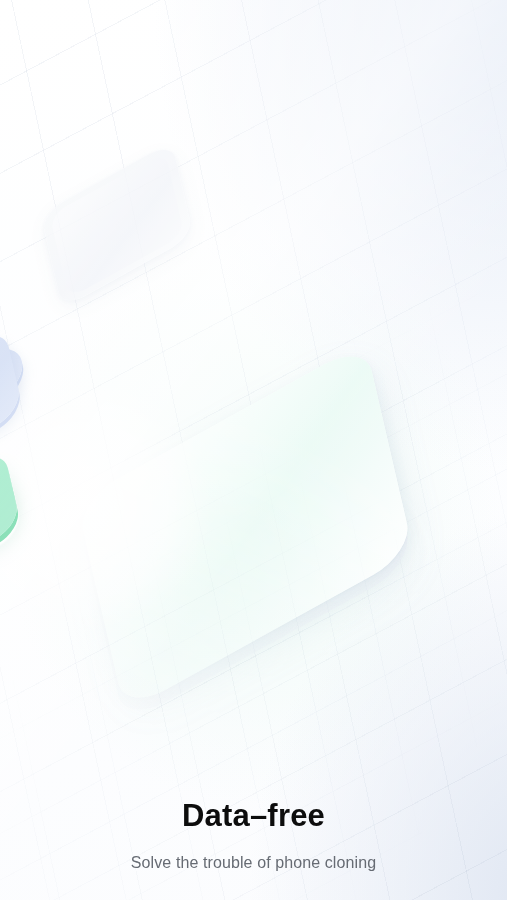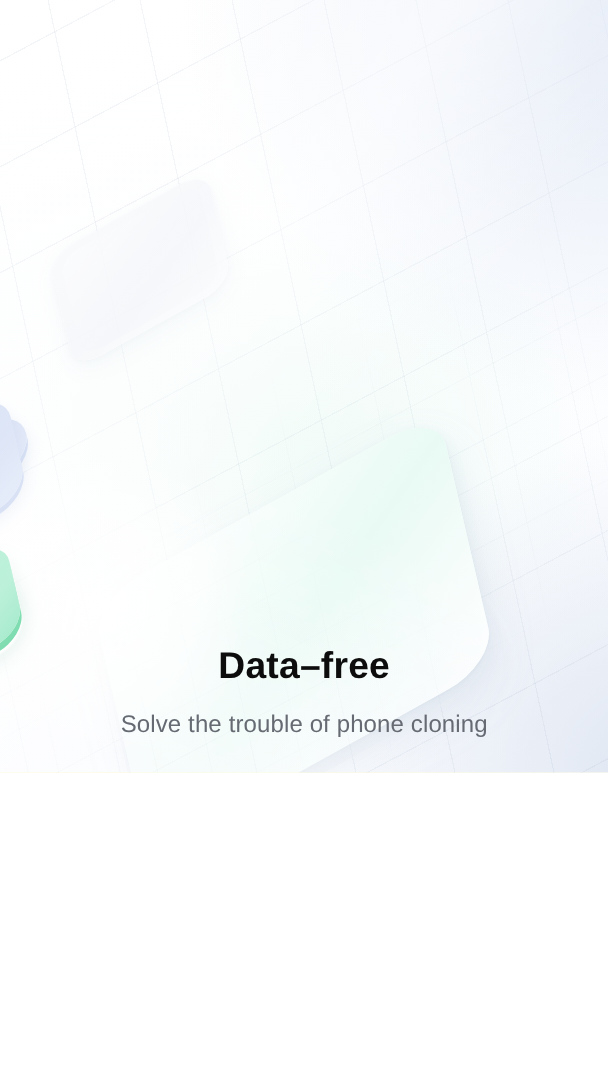--- a/index.html
+++ b/index.html
@@ -7,23 +7,23 @@
     padding: 0;
     background: #ffffff;
   }
   body {
     font-family: "Liberation Sans", sans-serif;
   }
 
   .screen {
     position: relative;
     width: 507px;
-    height: 644px;
+    height: 900px;
     overflow: hidden;
-    background: #fef9c3;
+    background: #f0abfc;
     isolation: isolate;
   }
 
   
   .bg-base {
     position: absolute;
     inset: 0;
     background:
       radial-gradient(120% 90% at 100% 0%,   #e3eaf6 0%, rgba(227,234,246,0.55) 26%, rgba(255,255,255,0) 58%),
       radial-gradient(95% 70% at 108% 100%,  #dfe6f2 0%, rgba(223,230,242,0.5) 30%, rgba(255,255,255,0) 62%),
@@ -218,21 +218,21 @@
     font-family: "Liberation Sans", sans-serif;
     font-size: 31px;
     font-weight: 700;
     letter-spacing: 0.2px;
     color: #0d0d0d;
     line-height: 1.1;
   }
   .caption-sub {
     margin: 0;
     font-family: "Liberation Sans", sans-serif;
-    font-size: 20px;
+    font-size: 16px;
     font-weight: 400;
     letter-spacing: 0.1px;
     color: #666b73;
     line-height: 1.2;
   }
 </style>
 </head>
 <body>
 
 <div class="screen">

